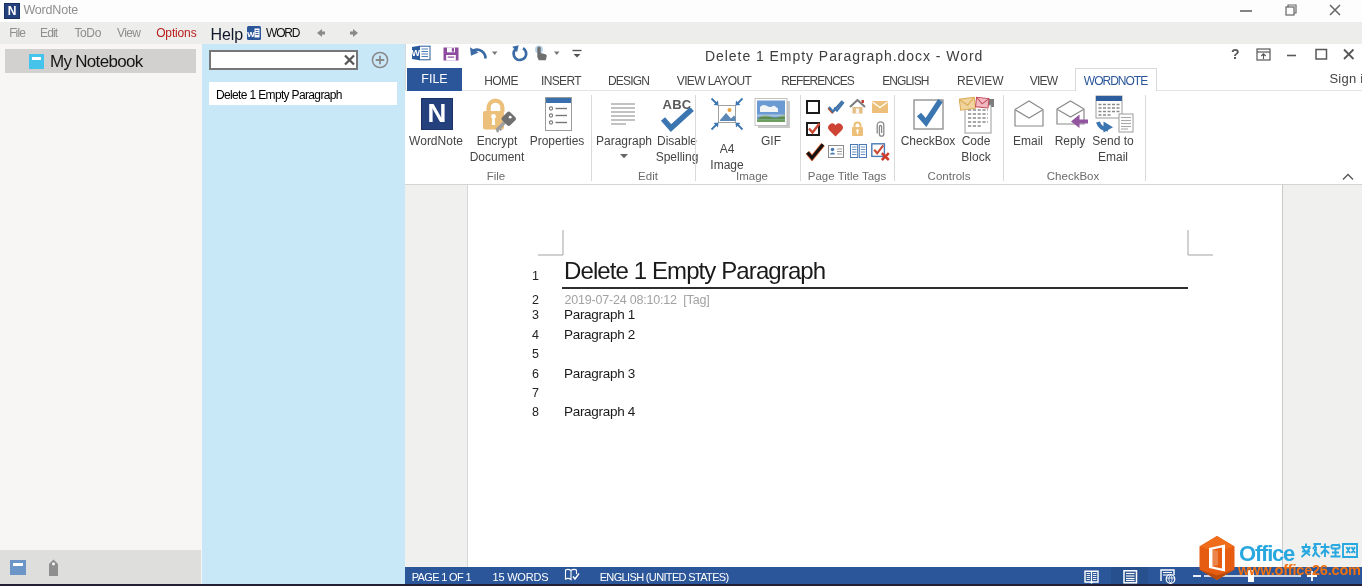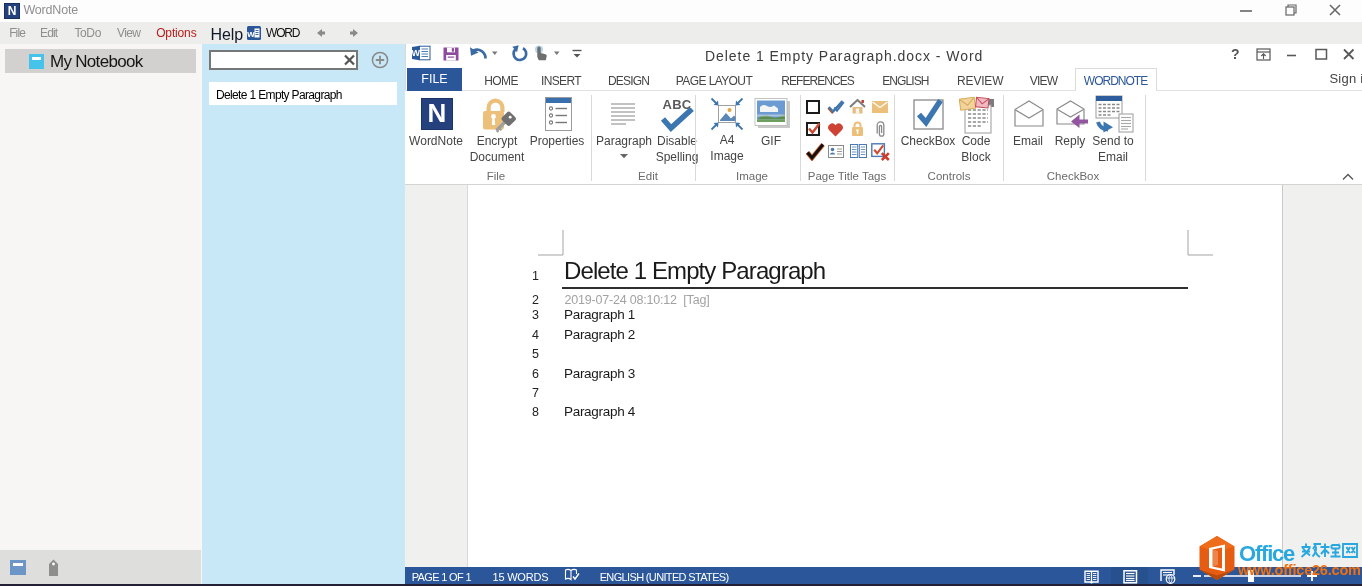--- a/index.html
+++ b/index.html
@@ -105,21 +105,21 @@
  <line x1="63" y1="9.5" x2="72" y2="9.5" stroke="#585858" stroke-width="1.6"></line>
  <rect x="92" y="3.5" width="10.5" height="9.5" fill="none" stroke="#585858" stroke-width="1.5"></rect>
  <path d="M120 3.5 l9.5 9.5 M129.5 3.5 l-9.5 9.5" stroke="#585858" stroke-width="1.8"></path>
 </svg>
 
 <div class="abs" style="left:405px;top:90px;width:957px;height:1px;background:#e3e3e3"></div>
 <div class="abs" style="left:407px;top:68px;width:55px;height:23px;background:#2b579a;color:#fff;font-size:12.5px;text-align:center;line-height:23px">FILE</div>
 <div class="tab" style="left:501px">HOME</div>
 <div class="tab" style="left:561px">INSERT</div>
 <div class="tab" style="left:628.6px;letter-spacing:-0.8px">DESIGN</div>
-<div class="tab" style="left:714px">PAGE LAYOUT</div>
+<div class="tab" style="left:714px">VIEW LAYOUT</div>
 <div class="tab" style="left:817.6px;letter-spacing:-0.95px">REFERENCES</div>
 <div class="tab" style="left:905.4px;letter-spacing:-0.9px">ENGLISH</div>
 <div class="tab" style="left:980.2px;letter-spacing:-0.2px">REVIEW</div>
 <div class="tab" style="left:1043.6px;letter-spacing:-0.8px">VIEW</div>
 <div class="abs" style="left:1075px;top:68px;width:82px;height:23px;background:#fff;border:1px solid #dadada;border-bottom:none"></div>
 <div class="abs" style="left:1115.5px;top:73.5px;transform:translateX(-50%);font-size:12px;letter-spacing:-1px;color:#2b579a">WORDNOTE</div>
 <div class="abs" style="left:1329.5px;top:70.5px;font-size:13px;letter-spacing:0.2px;color:#444;white-space:nowrap">Sign in</div>
 
 <div class="abs" style="left:405px;top:91px;width:957px;height:93px;background:#fff"></div>
 <div class="abs" style="left:405px;top:184px;width:957px;height:1px;background:#d4d4d4"></div>
@@ -324,21 +324,21 @@
       <line x1="26" y1="34" x2="33" y2="34"></line>
  </g>
  <path d="M3 27 q2 7 10 7.5" fill="none" stroke="#3c76b0" stroke-width="4"></path>
  <path d="M10 28.5 L20 34.5 L10 40 Z" fill="#3c76b0" transform="translate(-1,-0.5) scale(0.95)"></path>
 </svg>
 <div class="lbl" style="left:436px;top:134.2px;transform:translateX(-50%)">WordNote</div>
 <div class="lbl" style="left:497px;top:134.2px;transform:translateX(-50%)">Encrypt<br>Document</div>
 <div class="lbl" style="left:557px;top:134.2px;transform:translateX(-50%)">Properties</div>
 <div class="lbl" style="left:624px;top:134.2px;transform:translateX(-50%)">Paragraph</div>
 <div class="lbl" style="left:677px;top:134.2px;transform:translateX(-50%)">Disable<br>Spelling</div>
-<div class="lbl" style="left:727px;top:133px;transform:translateX(-50%)">A4<br>Image</div>
+<div class="lbl" style="left:727px;top:142px;transform:translateX(-50%)">A4<br>Image</div>
 <div class="lbl" style="left:771px;top:134.2px;transform:translateX(-50%)">GIF</div>
 <div class="lbl" style="left:928px;top:134.2px;transform:translateX(-50%)">CheckBox</div>
 <div class="lbl" style="left:976px;top:134.2px;transform:translateX(-50%)">Code<br>Block</div>
 <div class="lbl" style="left:1028px;top:134.2px;transform:translateX(-50%)">Email</div>
 <div class="lbl" style="left:1070px;top:134.2px;transform:translateX(-50%)">Reply</div>
 <div class="lbl" style="left:1113px;top:134.2px;transform:translateX(-50%)">Send to<br>Email</div>
 <div class="grp" style="left:496px;top:170px;transform:translateX(-50%)">File</div>
 <div class="grp" style="left:648px;top:170px;transform:translateX(-50%)">Edit</div>
 <div class="grp" style="left:752px;top:170px;transform:translateX(-50%)">Image</div>
 <div class="grp" style="left:847px;top:170px;transform:translateX(-50%)">Page Title Tags</div>

